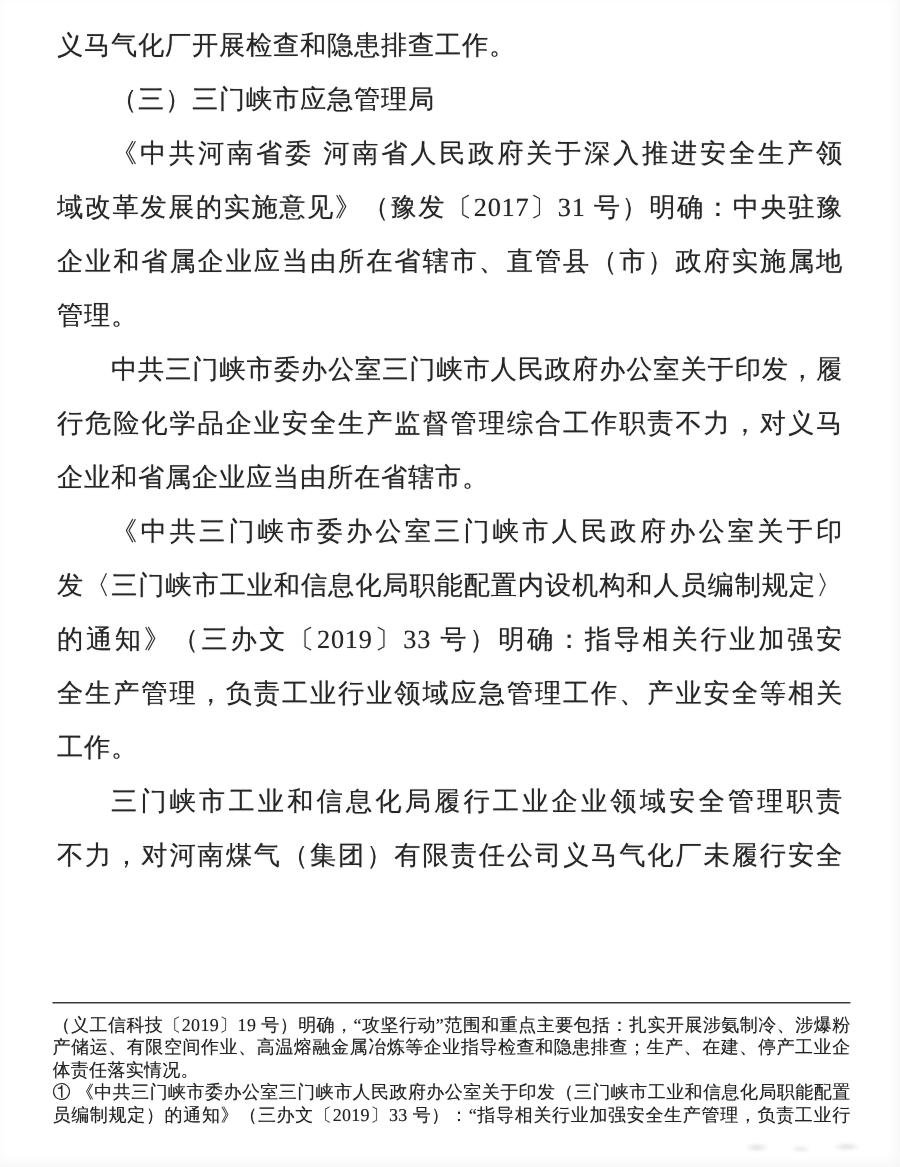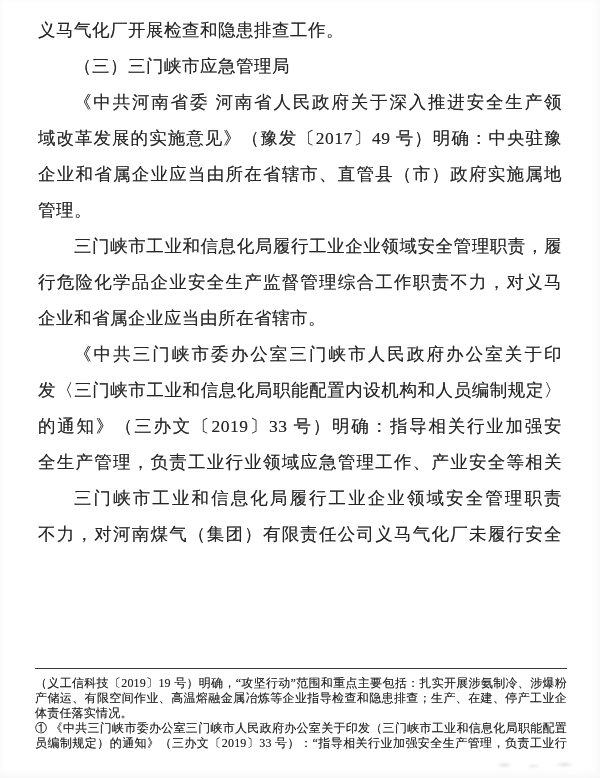--- a/index.html
+++ b/index.html
@@ -85,30 +85,31 @@
 </style>
 </head>
 <body>
 
 <div class="page">
 
   <main class="body-text">
     <div class="line">义马气化厂开展检查和隐患排查工作。</div>
     <div class="line indent">（三）三门峡市应急管理局</div>
     <div class="line indent fill">《中共河南省委 河南省人民政府关于深入推进安全生产领</div>
-    <div class="line fill">域改革发展的实施意见》（豫发〔2017〕49 号）明确：中央驻豫</div>
+    <div class="line fill">域改革发展的实施意见》（豫发〔2017〕31 号）明确：中央驻豫</div>
     <div class="line fill">企业和省属企业应当由所在省辖市、直管县（市）政府实施属地</div>
     <div class="line">管理。</div>
-    <div class="line indent fill">三门峡市工业和信息化局履行工业企业领域安全管理职责，履</div>
+    <div class="line indent fill">中共三门峡市委办公室三门峡市人民政府办公室关于印发，履</div>
     <div class="line fill">行危险化学品企业安全生产监督管理综合工作职责不力，对义马</div>
     <div class="line">企业和省属企业应当由所在省辖市。</div>
     <div class="line indent fill">《中共三门峡市委办公室三门峡市人民政府办公室关于印</div>
     <div class="line fill">发〈三门峡市工业和信息化局职能配置内设机构和人员编制规定〉</div>
     <div class="line fill">的通知》（三办文〔2019〕33 号）明确：指导相关行业加强安</div>
     <div class="line fill">全生产管理，负责工业行业领域应急管理工作、产业安全等相关</div>
+    <div class="line">工作。</div>
     <div class="line indent fill">三门峡市工业和信息化局履行工业企业领域安全管理职责</div>
     <div class="line fill">不力，对河南煤气（集团）有限责任公司义马气化厂未履行安全</div>
   </main>
 
   <footer class="footnotes">
     <div class="fn-line fill">（义工信科技〔2019〕19 号）明确，“攻坚行动”范围和重点主要包括：扎实开展涉氨制冷、涉爆粉尘、煤气生</div>
     <div class="fn-line fill">产储运、有限空间作业、高温熔融金属冶炼等企业指导检查和隐患排查；生产、在建、停产工业企业安全生产主</div>
     <div class="fn-line">体责任落实情况。</div>
     <div class="fn-line fill">① 《中共三门峡市委办公室三门峡市人民政府办公室关于印发（三门峡市工业和信息化局职能配置内设机构和人</div>
     <div class="fn-line fill">员编制规定）的通知》（三办文〔2019〕33 号）：“指导相关行业加强安全生产管理，负责工业行业领域应急管</div>

